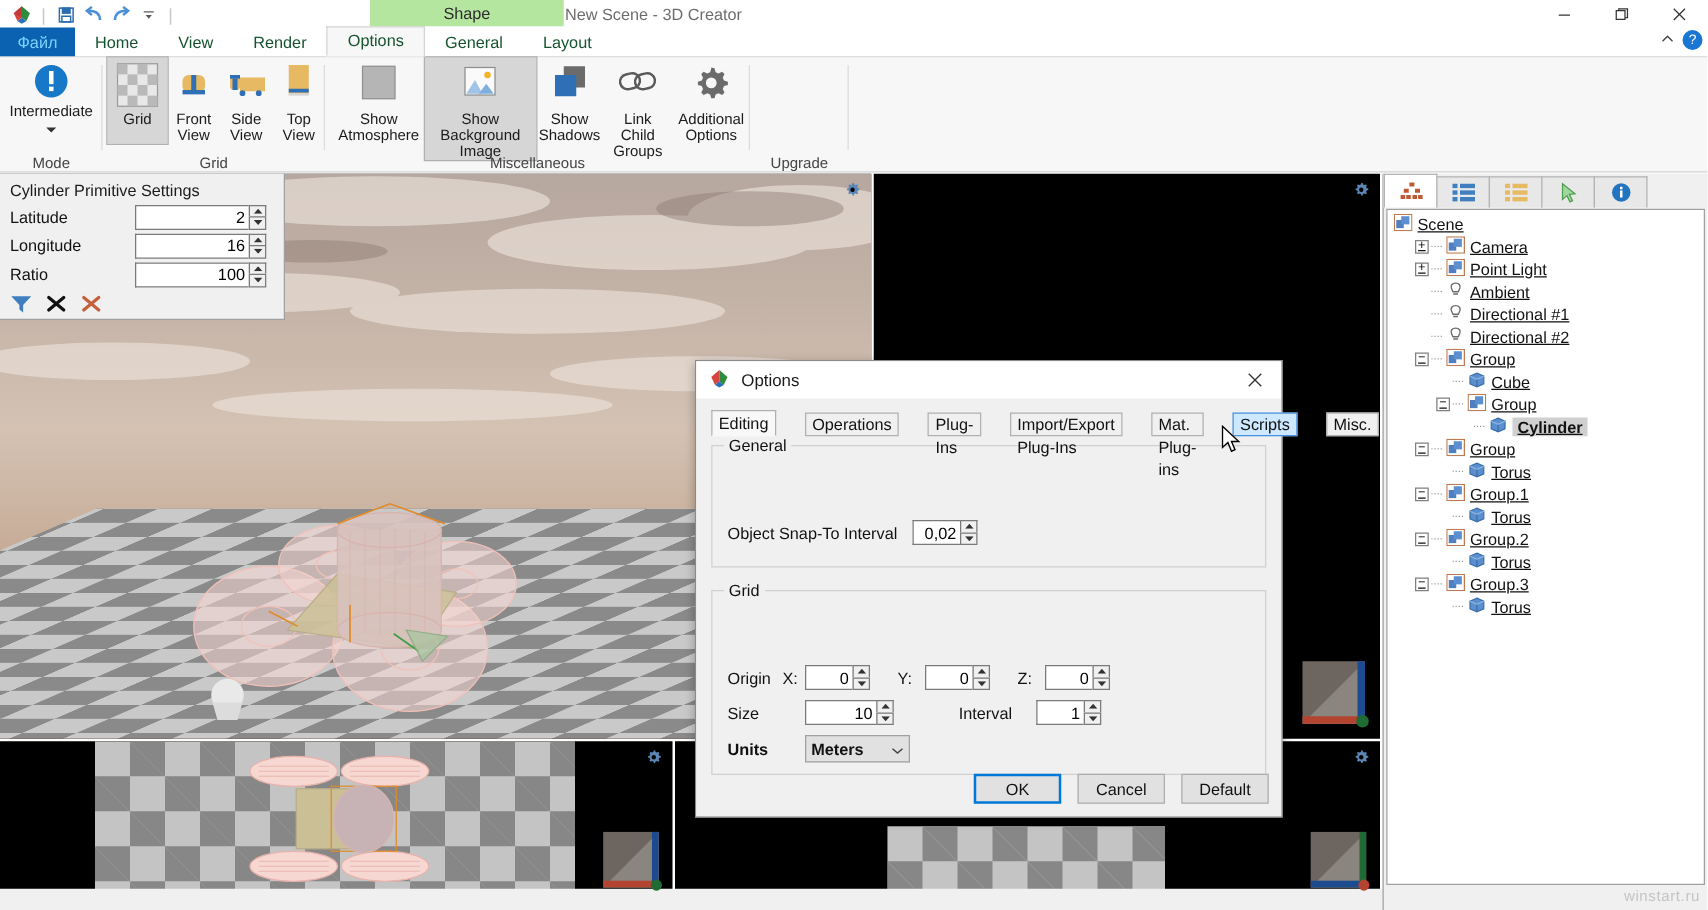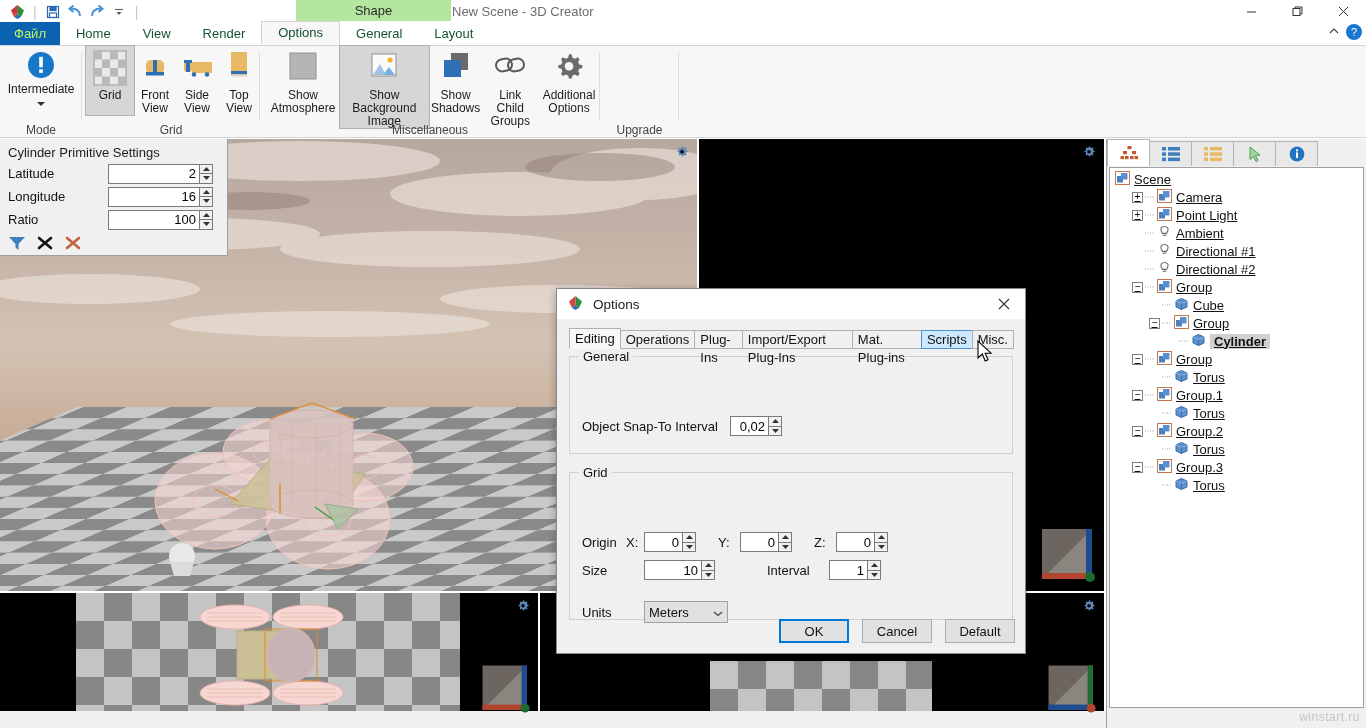--- a/index.html
+++ b/index.html
@@ -39,21 +39,21 @@
   .ribbon-tabs {
     position:absolute; left:0; top:23px; width:1366px; height:23px;
     background:#ffffff;
     display:flex; align-items:flex-end;
     border-bottom:1px solid #d4d4d4;
   }
   .rtab {
     height:23px; line-height:23px; padding:0 16px; font-size:13px; color:#14532d;
     cursor:pointer; white-space:nowrap;
   }
-  .rtab.file { background:#0a62b0; color:#bef264; padding:0 14px; height:23px; }
+  .rtab.file { background:#0a62b0; color:#7dd3fc; padding:0 14px; height:23px; }
   .rtab.active {
     background:#f7f7f7; border:1px solid #d4d4d4; border-bottom:1px solid #f7f7f7;
     position:relative; z-index:3; height:24px; line-height:22px;
   }
   .ribbon-right { position:absolute; right:4px; top:24px; display:flex; align-items:center; gap:6px; }
   .help-circle {
     width:16px;height:16px;border-radius:50%;background:#1976d2;color:#fff;
     font-size:11px; display:flex;align-items:center;justify-content:center; cursor:pointer;
   }
 
@@ -150,21 +150,21 @@
     box-shadow:0 2px 8px rgba(0,0,0,.30);
     z-index:50;
   }
   .dlg-title { height:30px; display:flex; align-items:center; padding-left:10px; background:#fff; }
   .dlg-title .t { margin-left:9px; font-size:13.5px; color:#1b1b1b; }
   .dlg-close {
     position:absolute; right:0; top:0; width:42px; height:30px;
     display:flex; align-items:center; justify-content:center; cursor:pointer;
   }
   .dlg-body { position:absolute; left:0; top:30px; right:0; bottom:0; background:#f0f0f0; padding:10px 12px; }
-  .dlg-tabs { display:flex; align-items:flex-end; height:20px; position:relative; z-index:2; }
+  .dlg-tabs { display:flex; align-items:flex-end; height:20px; position:relative; z-index:2;gap:24px; }
   .dtab {
     height:19px; line-height:18px; padding:0 5px; font-size:13px;
     border:1px solid #b0b0b0; background:#f0f0f0; margin-right:-1px; cursor:pointer;
   }
   .dtab.active { background:#f8f8f8; border-bottom:1px solid #f8f8f8; height:21px; line-height:20px; }
   .dtab.hover { background:#cde8ff; border:1px solid #4a90d9; }
   .fieldset {
     border:1px solid #d0d0d0; margin-top:7px; padding:14px 12px 12px 12px; position:relative;
     background:#f0f0f0;
   }
@@ -1104,21 +1104,21 @@
                 </div>
               <div>
                   <svg width="7" height="4" viewBox="0 0 7 4">
                     <path d="M3.5 4 L0 0 L7 0 Z" fill="#333"></path>
                   </svg>
                 </div>
             </span>
           </span>
         </div>
 
-        <div class="frow" style="margin-top:16px;">
+        <div class="frow" style="margin-top:3px;font-weight:bold;">
           <span class="flbl" style="width:62px;">Units</span>
           <span class="combo">
             <span>Meters</span>
             <span>
               <svg width="10" height="7" viewBox="0 0 10 7" stroke="#444" fill="none" stroke-width="1.2">
                   <path d="M1 2 L5 5.5 L9 2"></path>
                 </svg>
             </span>
           </span>
         </div>

